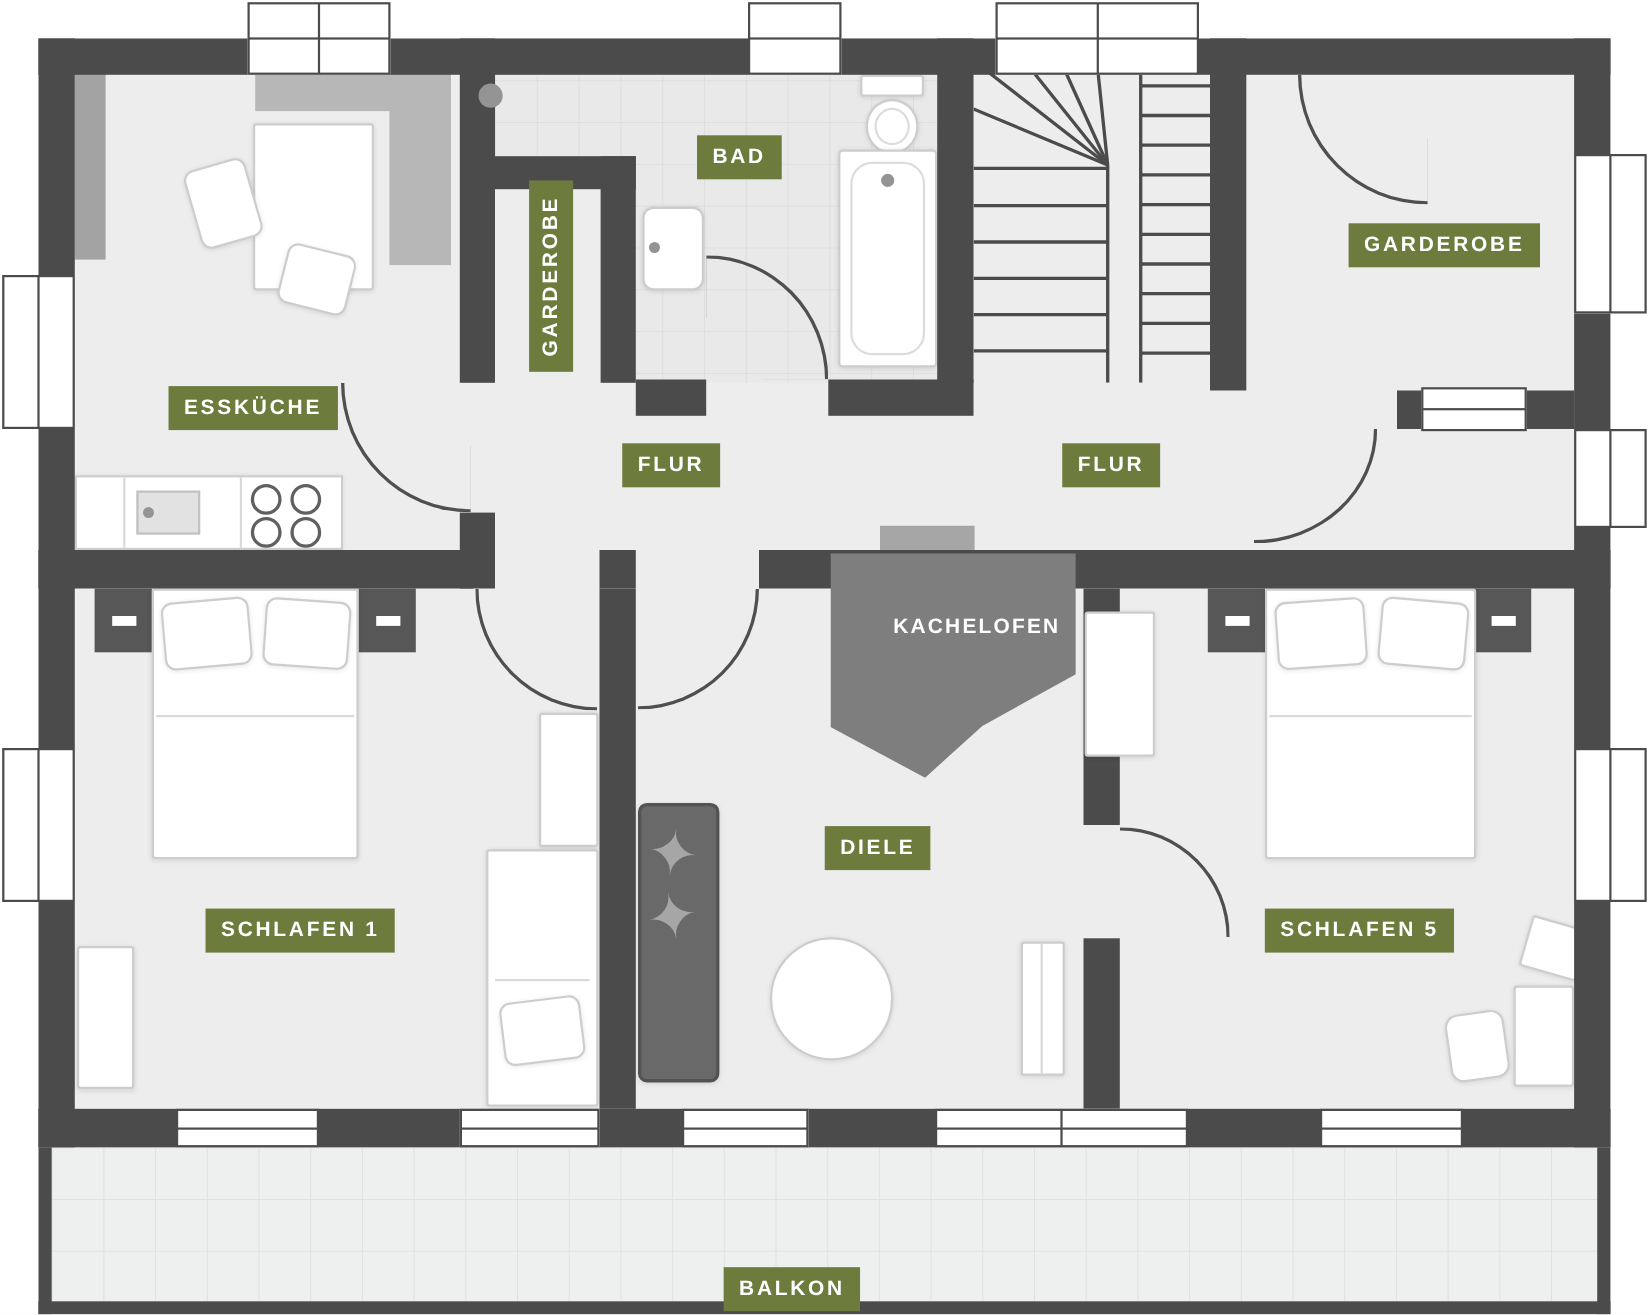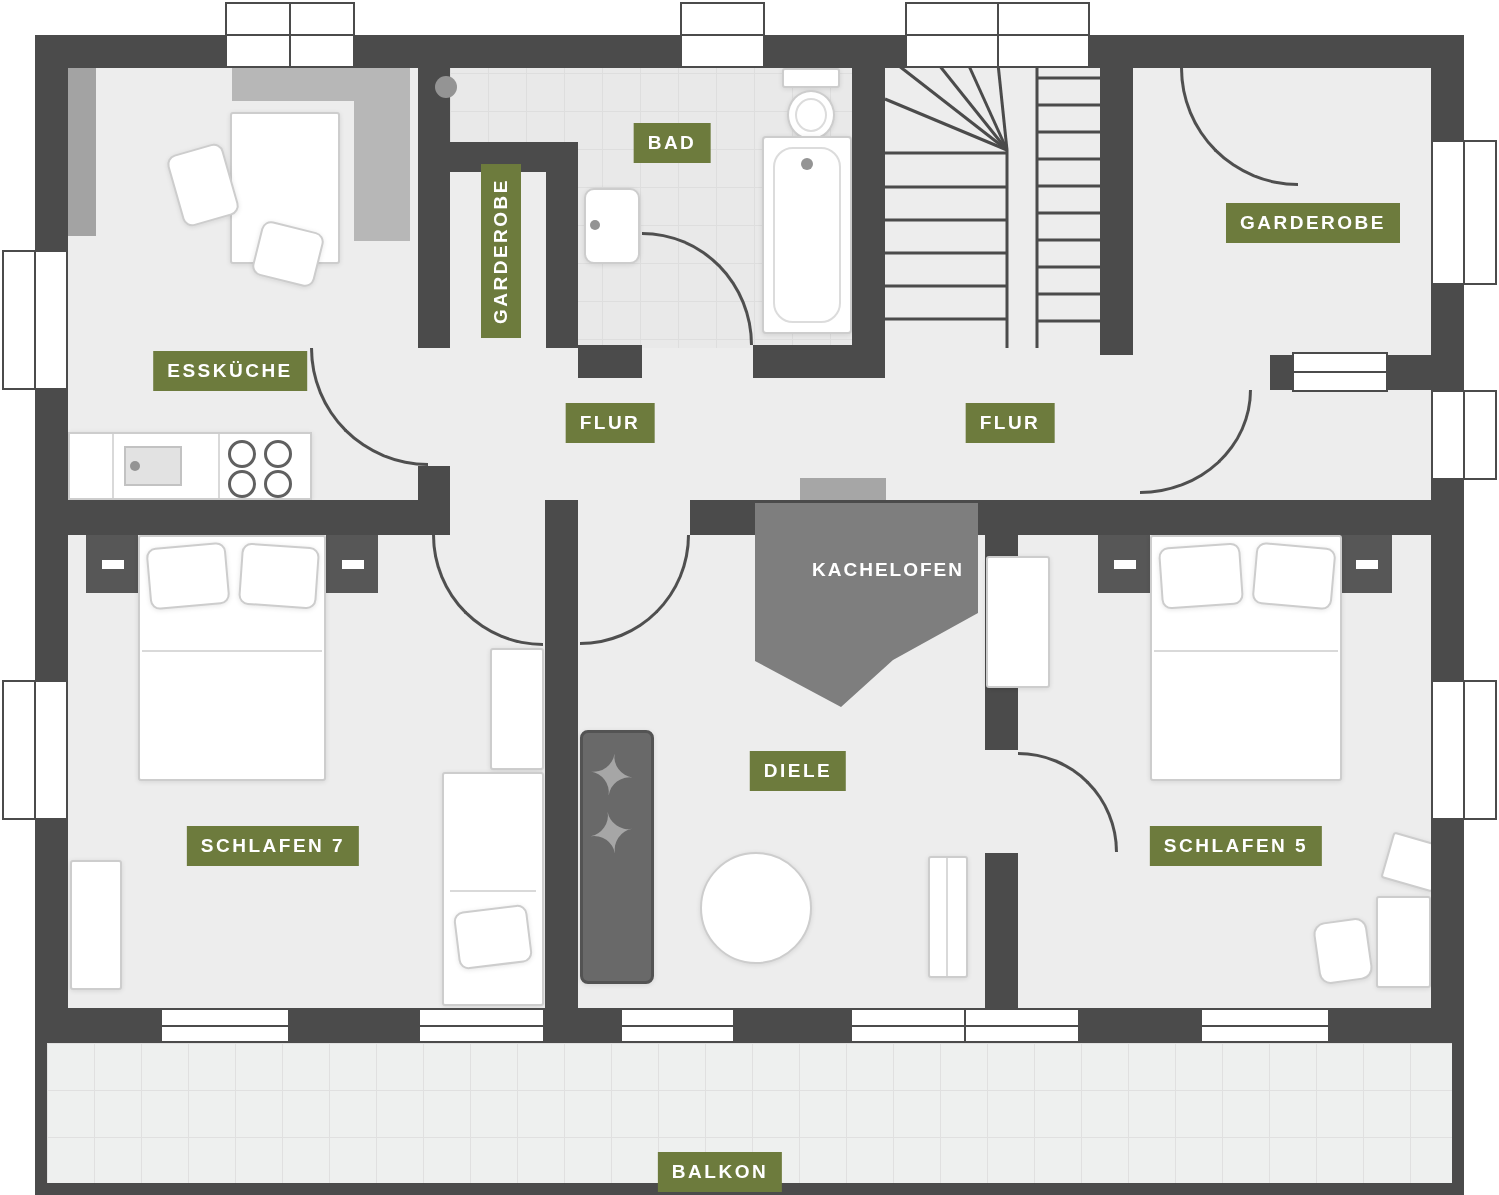--- a/index.html
+++ b/index.html
@@ -219,18 +219,18 @@
   <div class="furn" style="left:1386px;top:838px;width:54px;height:48px;transform:rotate(16deg)"></div>
   <div class="furn" style="left:1316px;top:920px;width:54px;height:62px;transform:rotate(-8deg);border-radius:12px"></div>
 
   <div class="label" style="left:230px;top:371px">ESSKÜCHE</div>
   <div class="label vert" style="left:501px;top:251px">GARDEROBE</div>
   <div class="label" style="left:672px;top:143px">BAD</div>
   <div class="label" style="left:1313px;top:223px">GARDEROBE</div>
   <div class="label" style="left:610px;top:423px">FLUR</div>
   <div class="label" style="left:1010px;top:423px">FLUR</div>
   <div class="label bare" style="left:888px;top:570px">KACHELOFEN</div>
-  <div class="label" style="left:273px;top:846px">SCHLAFEN 7</div>
+  <div class="label" style="left:273px;top:846px">SCHLAFEN 1</div>
   <div class="label" style="left:798px;top:771px">DIELE</div>
   <div class="label" style="left:1236px;top:846px">SCHLAFEN 5</div>
   <div class="label" style="left:720px;top:1172px">BALKON</div>
 
 </div>
 
 </body></html>

